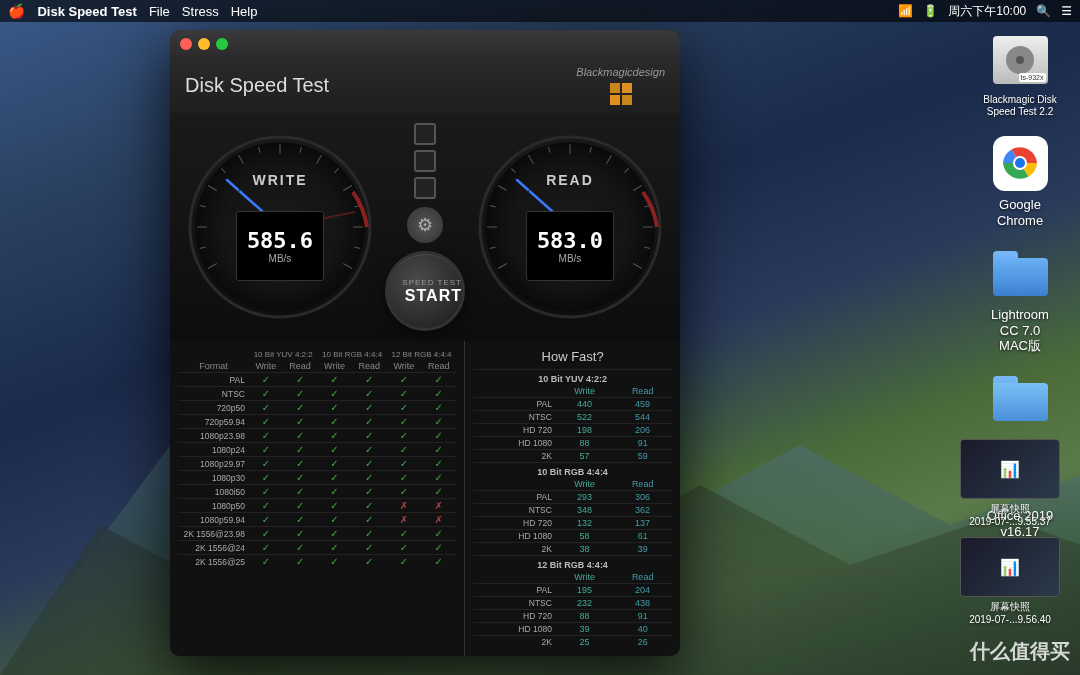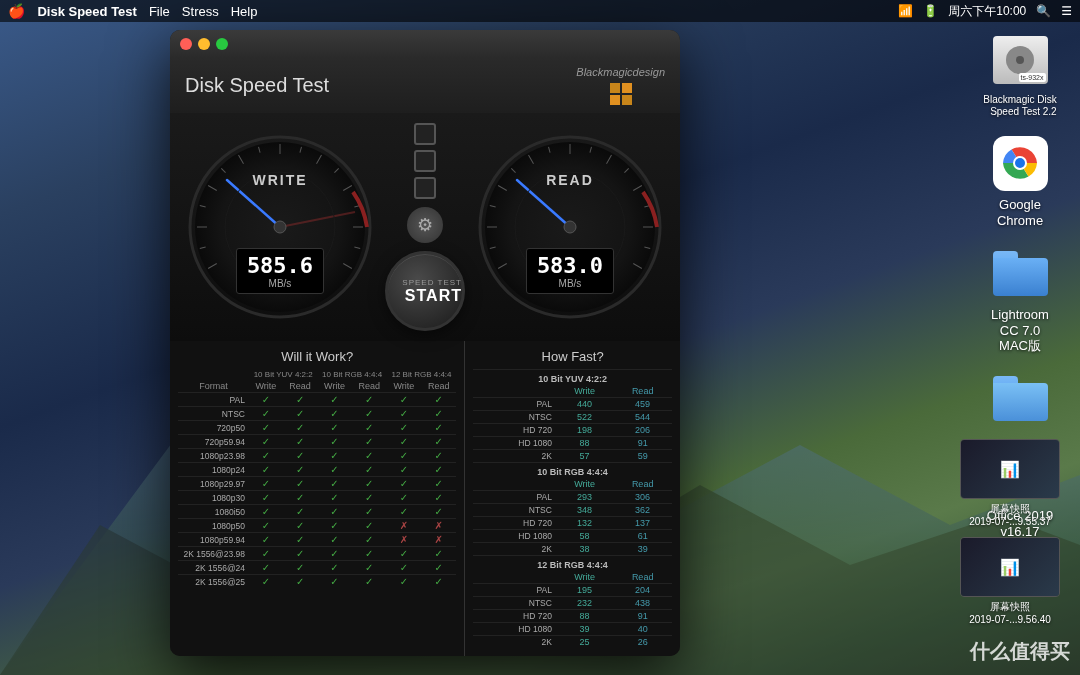--- a/index.html
+++ b/index.html
@@ -229,24 +229,24 @@
       position: absolute;
       top: 40px;
       font-size: 14px;
       font-weight: 600;
       color: #ccc;
       letter-spacing: 2px;
     }
 
     .gauge-value-box {
       position: absolute;
-      bottom: 28px;
+      bottom: 41px;
       background: #000;
       border: 1px solid #333;
-      padding: 4px 10px;
+      padding: 16px 10px;
       border-radius: 3px;
       text-align: center;
     }
     .gauge-value {
       font-size: 22px;
       font-weight: bold;
       color: white;
       font-family: monospace;
     }
     .gauge-unit {
@@ -434,21 +434,21 @@
 
     <div class="desktop-icon">
       <div class="icon-img" style="background:none;">
         <div style="width:55px;height:48px;background:linear-gradient(180deg,#eee,#bbb);border-radius:4px;display:flex;align-items:center;justify-content:center;position:relative;">
           <div style="width:28px;height:28px;background:#888;border-radius:50%;display:flex;align-items:center;justify-content:center;">
             <div style="width:8px;height:8px;background:#555;border-radius:50%;"></div>
           </div>
           <div style="position:absolute;bottom:2px;right:2px;background:#fff;border-radius:2px;font-size:7px;color:#333;padding:1px 2px;">ts-932x</div>
         </div>
       </div>
-      <span class="icon-label" style="color:white;font-size:10px;text-align:right;">Blackmagic Disk<br>Speed Test 2.2</span>
+      <span class="icon-label" style="color:white;font-size:10px;text-align:center;">Blackmagic Disk<br>Speed Test 2.2</span>
     </div>
 
     <div class="desktop-icon">
       <div class="icon-img" style="background:none;">
         <div style="width:55px;height:55px;border-radius:12px;background:#fff;display:flex;align-items:center;justify-content:center;overflow:hidden;">
           <svg width="40" height="40" viewBox="0 0 40 40">
             <circle cx="20" cy="20" r="20" fill="#fff"></circle>
             <path d="M20,20 L37,20 A17,17 0 0,0 11.5,6.5 Z" fill="#ea4335"></path>
             <path d="M20,20 L11.5,6.5 A17,17 0 0,0 3,20 Z" fill="#4285f4"></path>
             <path d="M20,20 L3,20 A17,17 0 0,0 28.5,33.5 Z" fill="#34a853"></path>
@@ -647,21 +647,20 @@
             <div class="gauge-value">583.0</div>
             <div class="gauge-unit">MB/s</div>
           </div>
         </div>
       </div>
     </div>
 
     <div class="data-section">
 
       <div class="table-panel" style="flex:1.4">
-        <div class="panel-title">Will it Work?</div>
         <table class="data-table">
           <thead>
             <tr>
               <th></th>
               <th colspan="2" style="font-size:8px;">10 Bit YUV 4:2:2</th>
               <th colspan="2" style="font-size:8px;">10 Bit RGB 4:4:4</th>
               <th colspan="2" style="font-size:8px;">12 Bit RGB 4:4:4</th>
             </tr>
             <tr>
               <th>Format</th>

